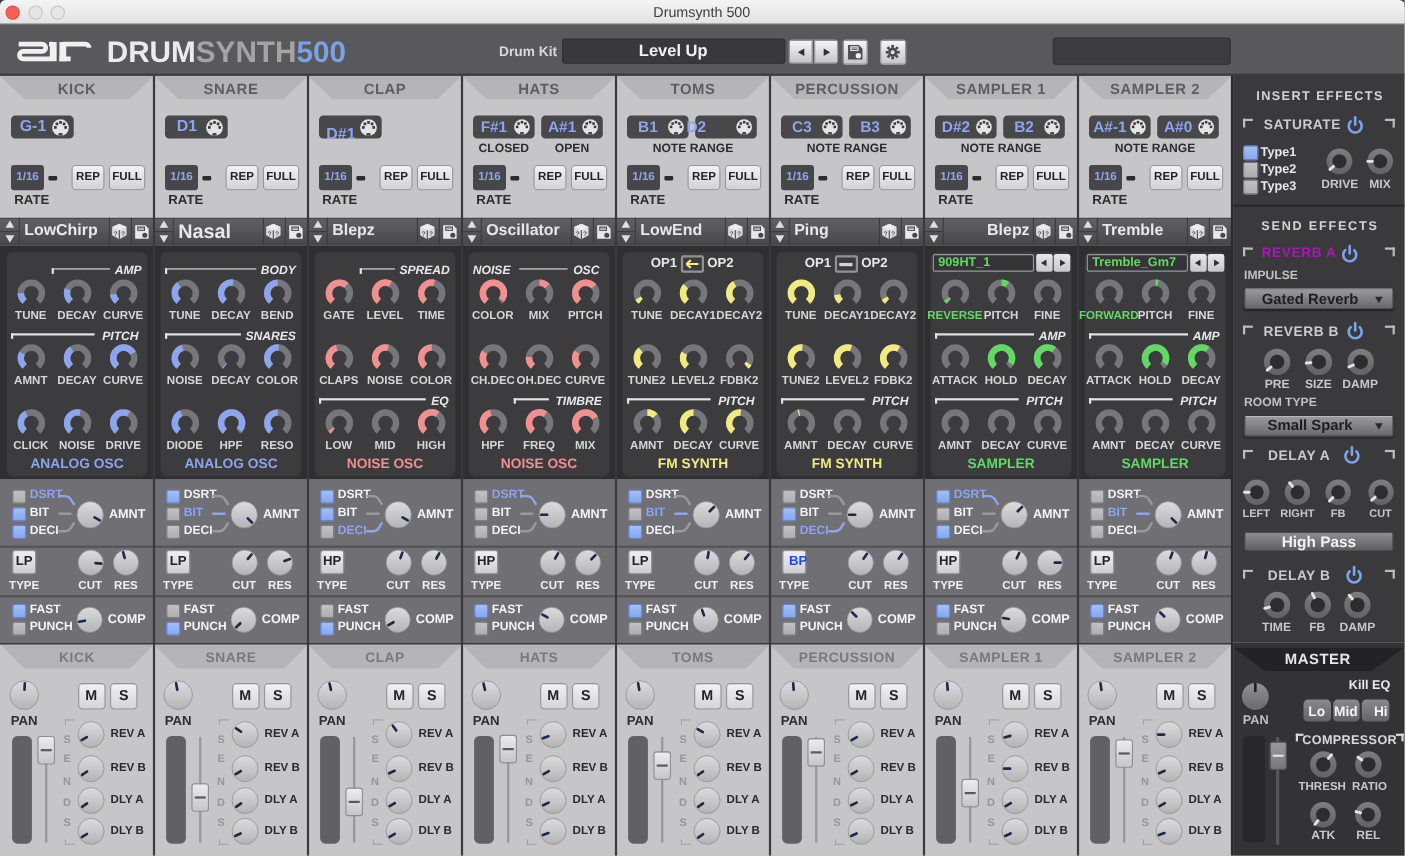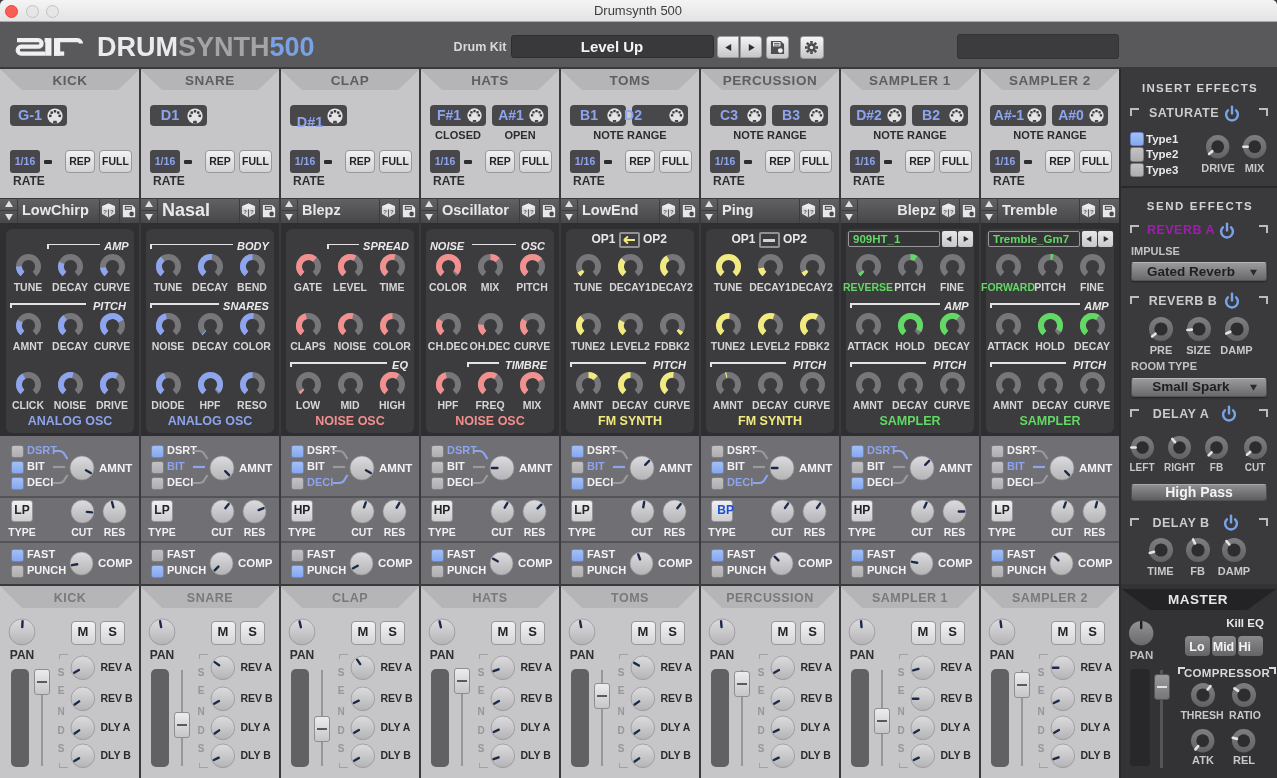--- a/index.html
+++ b/index.html
@@ -2237,21 +2237,21 @@
     <circle cx="13.2" cy="13.2" r="12.2" fill="url(#gk1142_633)"></circle>
     <line x1="13.20" y1="8.08" x2="13.20" y2="1.98" stroke="#1e1e20" stroke-width="2.4" stroke-linecap="round"></line>
   </svg>
 <div style="position:absolute;left:1121.5px;top:647.2px;width:40px;font-size:11.5px;font-weight:700;color:#bfbfc1;text-align:center;line-height:16px;height:16px;white-space:nowrap;">PAN</div>
 <div style="position:absolute;left:1215.0px;top:615.2px;width:60px;font-size:11.5px;font-weight:700;color:#e8e8ea;text-align:center;line-height:16px;height:16px;white-space:nowrap;">Kill EQ</div>
 <div class="abs" style="left:1184.5px;top:636px;width:25px;height:20px;background:linear-gradient(#8a8a8c,#646468);border-radius:4px"></div>
 <div style="position:absolute;left:1185.0px;top:637.5px;width:24px;font-size:12.5px;font-weight:700;color:#f2f2f4;text-align:center;line-height:18px;height:18px;white-space:nowrap;">Lo</div>
 <div class="abs" style="left:1211.5px;top:636px;width:24.5px;height:20px;background:linear-gradient(#8a8a8c,#646468);border-radius:4px"></div>
 <div style="position:absolute;left:1211.0px;top:637.5px;width:25px;font-size:12.5px;font-weight:700;color:#f2f2f4;text-align:center;line-height:18px;height:18px;white-space:nowrap;">Mid</div>
 <div class="abs" style="left:1238px;top:636px;width:24.5px;height:20px;background:linear-gradient(#8a8a8c,#646468);border-radius:4px"></div>
-<div style="position:absolute;left:1238.5px;top:637.5px;width:23px;font-size:12.5px;font-weight:700;color:#f2f2f4;text-align:left;line-height:18px;height:18px;white-space:nowrap;">Hi</div>
+<div style="position:absolute;left:1238.5px;top:637.5px;width:23px;font-size:12.5px;font-weight:700;color:#f2f2f4;text-align:right;line-height:18px;height:18px;white-space:nowrap;">Hi</div>
 <div class="abs" style="left:1130px;top:669px;width:19.5px;height:97px;background:#28282a;border-radius:4px"></div>
 <div class="abs" style="left:1160px;top:670px;width:2.5px;height:98px;background:#555557"></div>
 <div class="abs" style="left:1154px;top:674px;width:15.5px;height:25.5px;background:linear-gradient(#9a9a9c,#77777b);border:1px solid #555559;border-radius:3px"></div>
 <div class="abs" style="left:1157px;top:686px;width:9.5px;height:2px;background:#e2e2e4"></div>
 <div style="position:absolute;left:1177.0px;top:664.7px;width:100px;font-size:11.5px;font-weight:700;color:#d9d9db;text-align:center;line-height:16px;height:16px;white-space:nowrap;letter-spacing:0.3px;">COMPRESSOR</div>
 <div style="position:absolute;left:1178px;top:667px;width:7px;height:7px;border-left:2px solid #d9d9db;border-top:2px solid #d9d9db"></div>
 <div style="position:absolute;left:1269px;top:667px;width:7px;height:7px;border-right:2px solid #d9d9db;border-top:2px solid #d9d9db"></div>
 <svg style="position:absolute;left:1190.0px;top:682.0px" width="26" height="26">
     <defs>
       <linearGradient id="dk1203_695" x1="0" y1="0" x2="0" y2="1">

